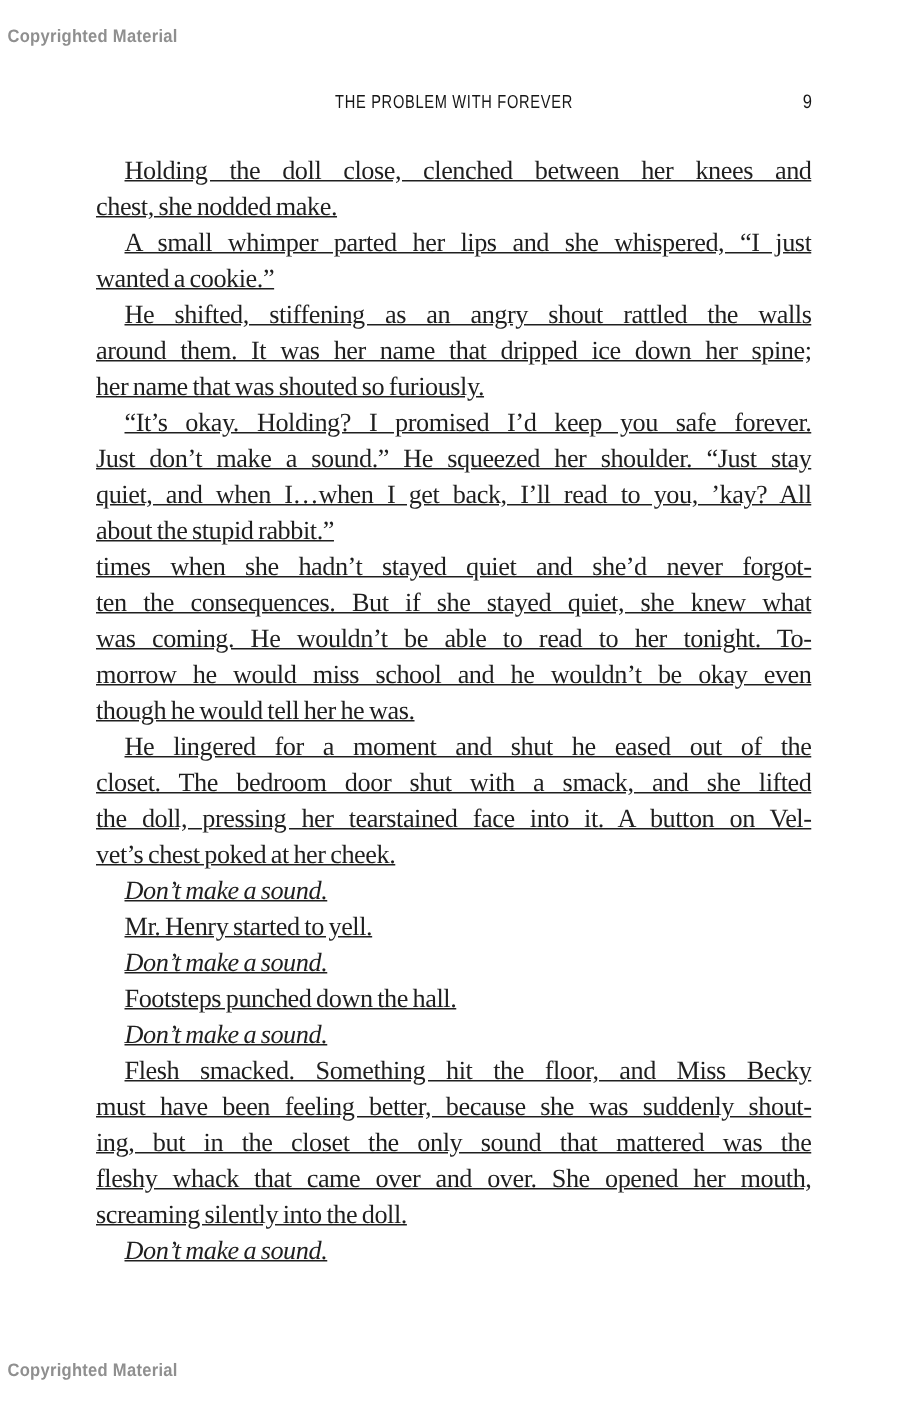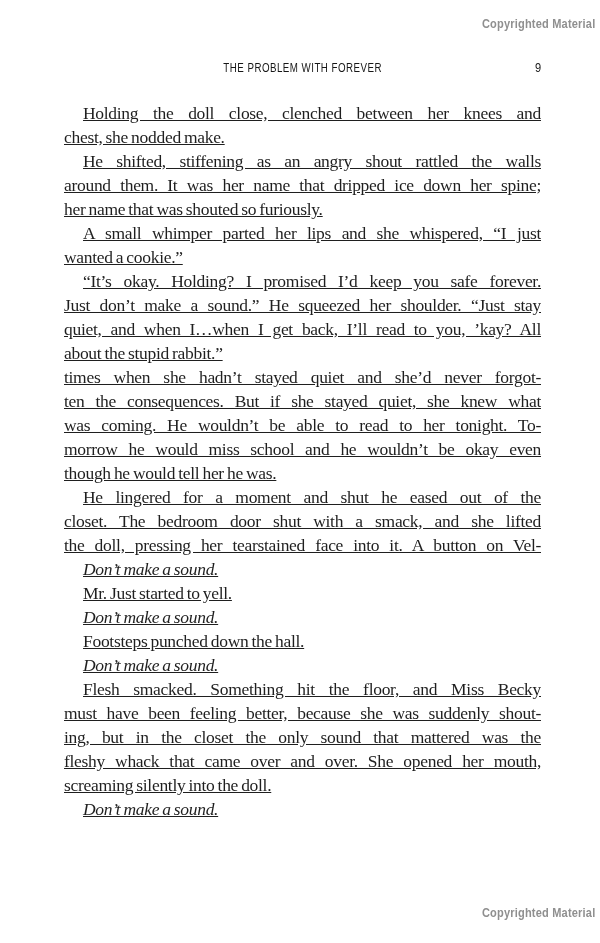--- a/index.html
+++ b/index.html
@@ -12,21 +12,21 @@
     width: 600px;
     height: 943px;
     background: var(--bg, #ffffff);
     font-family: "Liberation Serif", serif;
     overflow: hidden;
   }
   .copyright {
     position: absolute;
     left: 0;
     width: 100%;
-    text-align: right;
+    text-align: left;
     font-family: "Liberation Sans", sans-serif;
     font-weight: bold;
     font-size: 12px;
     line-height: 14px;
     color: var(--copyright-color, #8f8f8f);
   }
   .copyright .inner {
     display: inline-block;
     transform: scaleX(0.92);
     letter-spacing: 0.2px;
@@ -96,51 +96,52 @@
     <span class="title">THE PROBLEM WITH FOREVER</span>
     <span class="pagenum">9</span>
   </div>
 
   <div class="body-text" id="body-text">
       <div class="para">
         <div class="line first">Holding the doll close, clenched between her knees and</div>
         <div class="line last">chest, she nodded make.</div>
       </div>
       <div class="para">
+        <div class="line first">A small whimper parted her lips and she whispered, “I just</div>
+        <div class="line last">wanted a cookie.”</div>
+      </div>
+      <div class="para">
         <div class="line first">He shifted, stiffening as an angry shout rattled the walls</div>
         <div class="line">around them. It was her name that dripped ice down her spine;</div>
         <div class="line last">her name that was shouted so furiously.</div>
-      </div>
-      <div class="para">
-        <div class="line first">A small whimper parted her lips and she whispered, “I just</div>
-        <div class="line last">wanted a cookie.”</div>
       </div>
       <div class="para">
         <div class="line first">“It’s okay. Holding? I promised I’d keep you safe forever.</div>
         <div class="line">Just don’t make a sound.” He squeezed her shoulder. “Just stay</div>
         <div class="line">quiet, and when I…when I get back, I’ll read to you, ’kay? All</div>
         <div class="line last">about the stupid rabbit.”</div>
       </div>
       <div class="para">
         <div class="line">times when she hadn’t stayed quiet and she’d never forgot-</div>
         <div class="line">ten the consequences. But if she stayed quiet, she knew what</div>
         <div class="line">was coming. He wouldn’t be able to read to her tonight. To-</div>
         <div class="line">morrow he would miss school and he wouldn’t be okay even</div>
         <div class="line last">though he would tell her he was.</div>
       </div>
       <div class="para">
         <div class="line first">He lingered for a moment and shut he eased out of the</div>
         <div class="line">closet. The bedroom door shut with a smack, and she lifted</div>
         <div class="line">the doll, pressing her tearstained face into it. A button on Vel-</div>
+        <div class="line last">vet’s chest poked at her cheek.</div>
       </div>
       <div class="para italic">
         <div class="line first last">Don’t make a sound.</div>
       </div>
       <div class="para">
-        <div class="line first last">Mr. Just started to yell.</div>
+        <div class="line first last">Mr. Henry started to yell.</div>
       </div>
       <div class="para italic">
         <div class="line first last">Don’t make a sound.</div>
       </div>
       <div class="para">
         <div class="line first last">Footsteps punched down the hall.</div>
       </div>
       <div class="para italic">
         <div class="line first last">Don’t make a sound.</div>
       </div>

